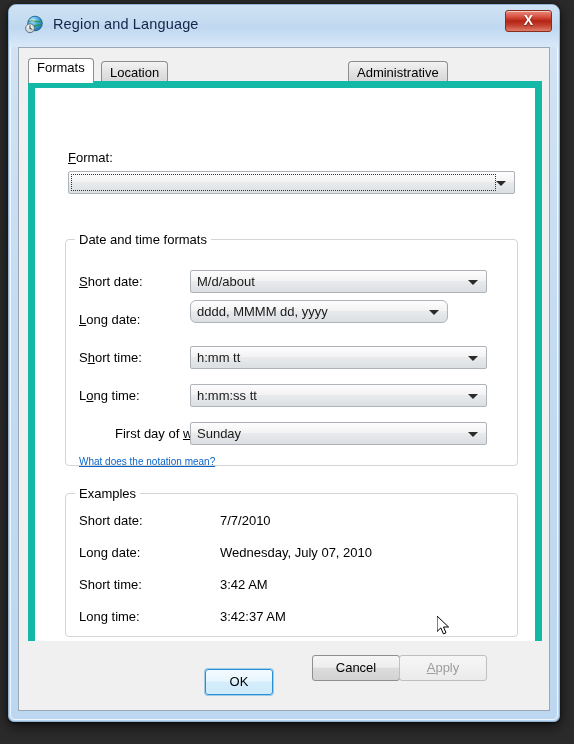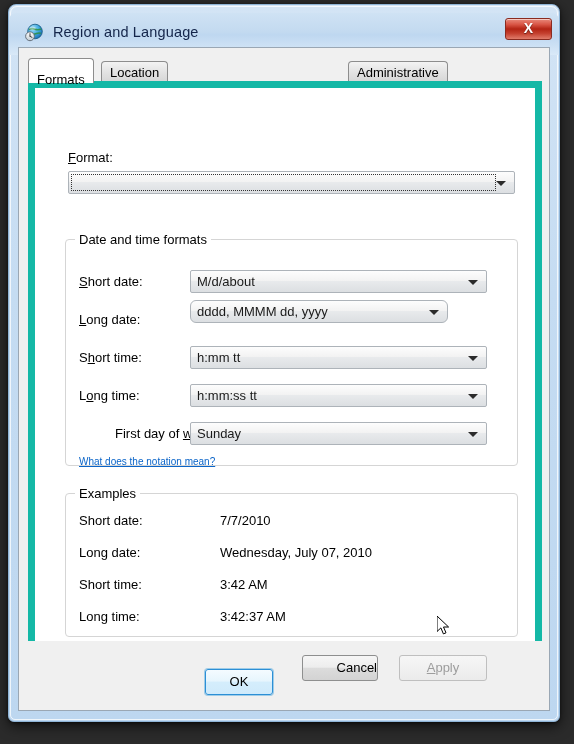--- a/index.html
+++ b/index.html
@@ -38,21 +38,20 @@
   
   #titlebar {
     position: absolute;
     left: 0; top: 0;
     width: 100%;
     height: 42px;
     border-radius: 7px 7px 0 0;
     background: linear-gradient(to bottom,
         #cfe2f4 0%, #c3daf0 45%, #bed7f0 52%, #d9e9f8 100%);
     box-sizing: border-box;
-    margin-top: 8px;
   }
   #title-icon {
     position: absolute;
     left: 15px;
     top: 10px;
     width: 20px;
     height: 20px;
   }
   #title-text {
     position: absolute;
@@ -124,21 +123,21 @@
     white-space: nowrap;
     cursor: default;
     line-height: 18px;
   }
   .tab.selected {
     top: 0;
     height: 25px;
     background: #ffffff;
     border-color: #8d8d8d;
     z-index: 5;
-    padding-top: 12px;
+    padding-top: 0;
   }
 
   
   #tabpage {
     position: absolute;
     left: 9px;
     top: 33px;
     width: 514px;
     height: 601px;
     background: #ffffff;
@@ -376,21 +375,21 @@
       <span class="label" style="left:185px; top:521px;">3:42:37 AM</span>
 
       <div class="button hover" style="left:348px; top:564px; width:135px;">A<u>d</u>ditional settings...</div>
 
       <span class="link" style="left:38px; top:601px;">Go online to learn about changing languages and regional formats</span>
     </div>
   </div>
 
   <div id="footer">
     <div class="button default" style="left:186px; top:28px; width:68px;text-align:center;">OK</div>
-    <div class="button" style="left:283px; top:14px; width:76px;text-align:right;">Cancel</div>
+    <div class="button" style="left:293px; top:14px; width:88px;">Cancel</div>
     <div class="button disabled" style="left:380px; top:14px; width:88px;"><u>A</u>pply</div>
   </div>
 </div>
 
 <div id="cursor">
   <svg width="14" height="21" viewBox="0 0 14 21">
     <polygon points="0,0 0,15.5 3.9,11.9 6.4,17.9 9.0,16.8 6.5,11.0 11.6,11.0" fill="#ffffff" stroke="#000000" stroke-width="1"></polygon>
   </svg>
 </div>
 

